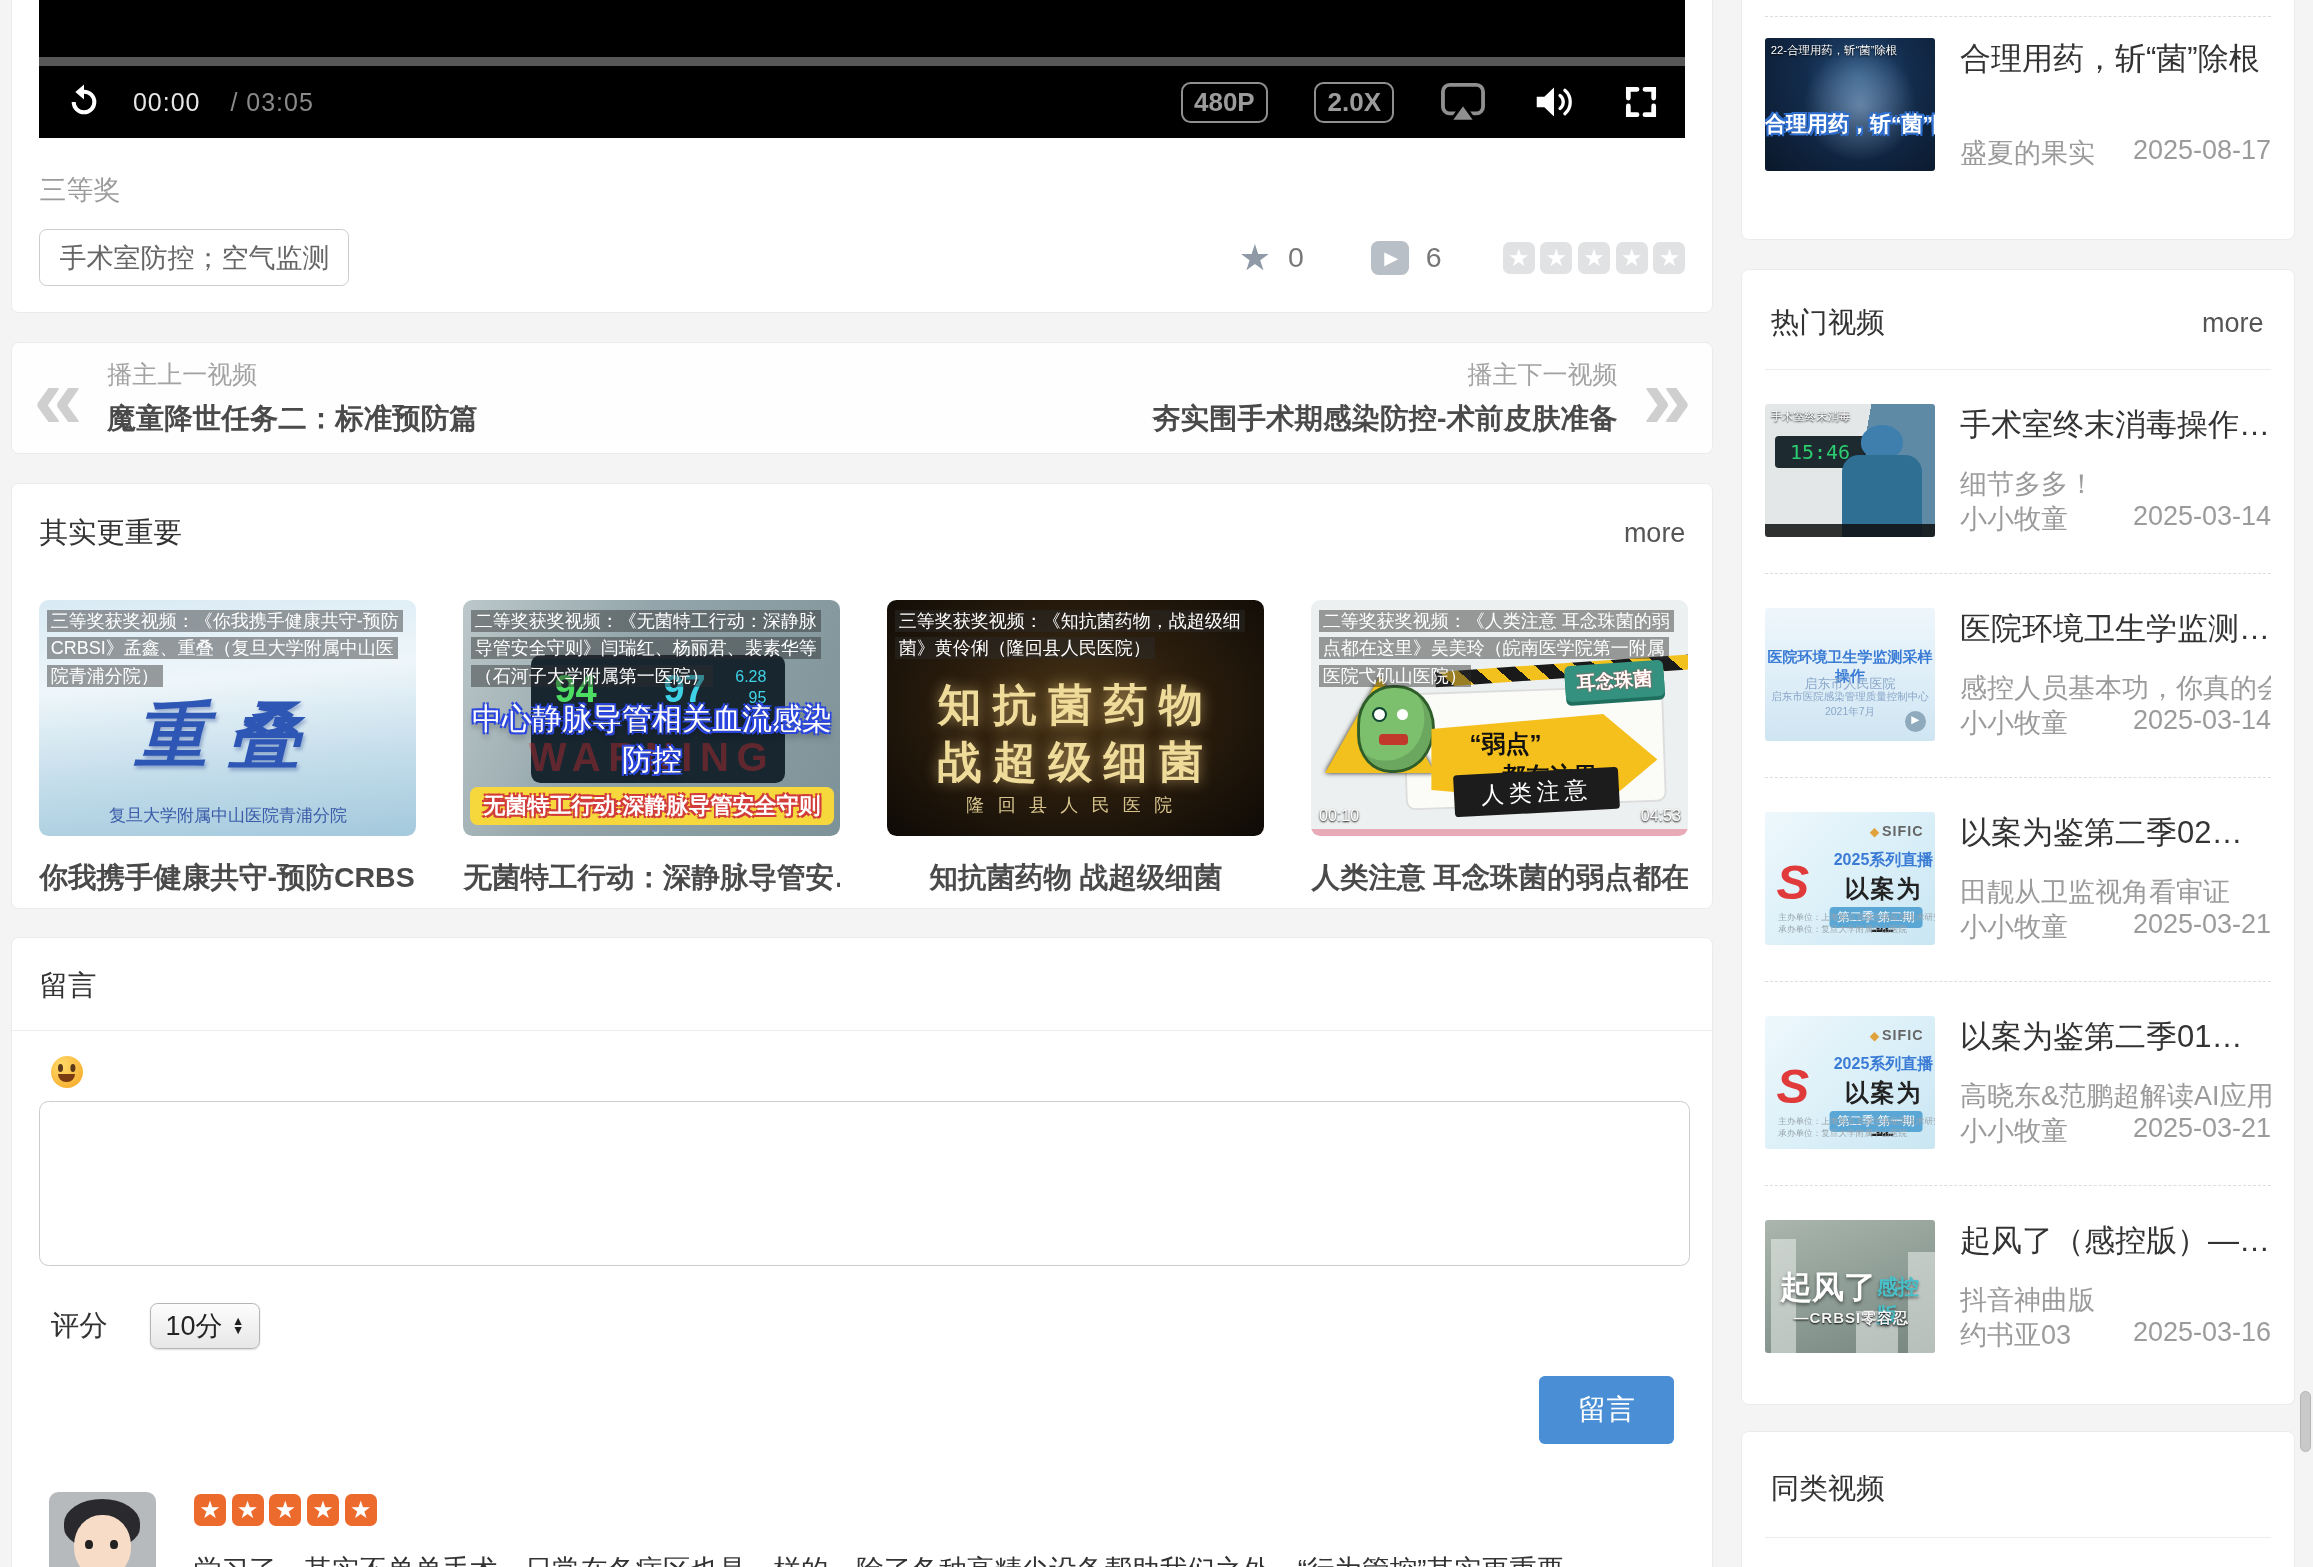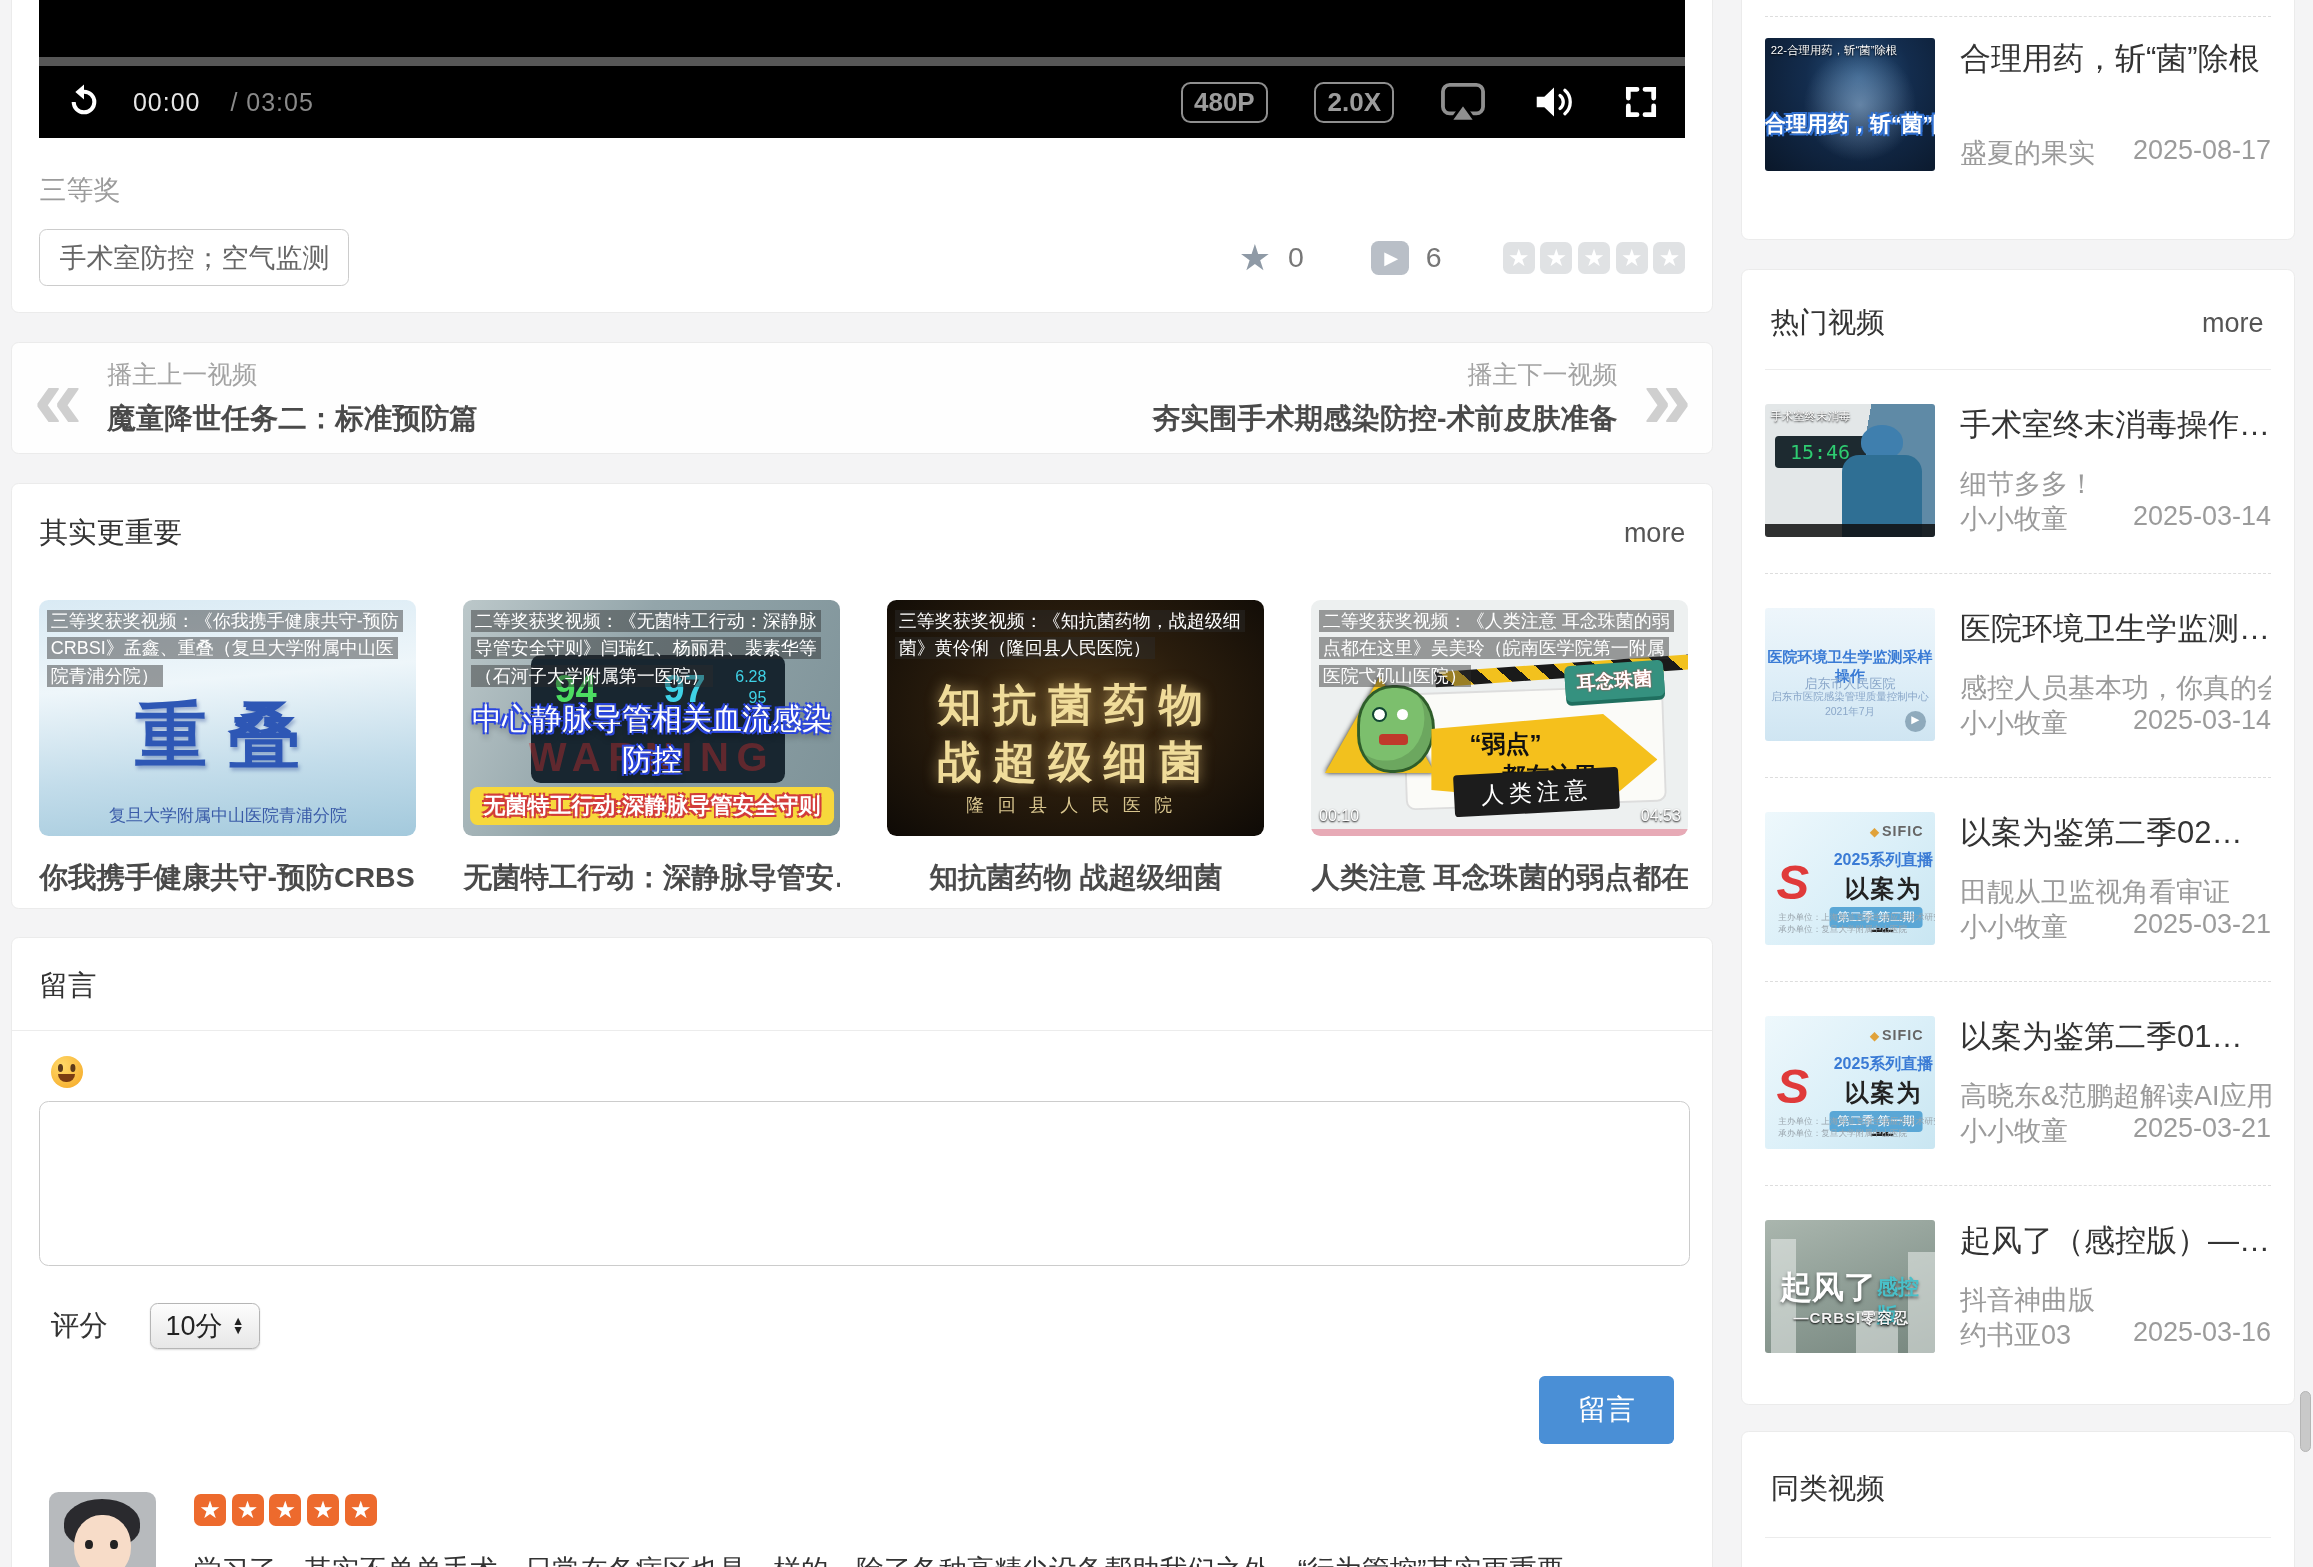--- a/index.html
+++ b/index.html
@@ -65,21 +65,21 @@
   .ov-item { width:377px; }
   .ov-thumb { width:377px; height:236px; border-radius:9.5px; overflow:hidden; position:relative; cursor:pointer; }
   .ov-caption { margin-top:23px; text-align:center; font-size:28.5px; color:#4a4a4a; font-weight:600; white-space:nowrap; overflow:hidden; }
   .thumb-ov { position:absolute; top:7.6px; left:7.6px; right:7.6px; font-size:18px; color:#fff; line-height:1.55; z-index:5; }
   .thumb-ov span { background:rgba(45,45,45,.45); padding:1px 3.8px; box-decoration-break:clone; -webkit-box-decoration-break:clone; }
   .abs { position:absolute; }
   .cw { width:100%; text-align:center; }
 
   
   .t-chongdie { background:linear-gradient(175deg,#d9eaf4 0%,#eef6fa 35%,#c2dcea 70%,#a3c9dc 100%); }
-  .t1-main { top:88px; font-size:72px; color:#2e57b5; font-weight:bold; letter-spacing:21px; text-shadow:1.9px 2.9px 3.8px rgba(30,60,140,.35); }
+  .t1-main { top:88px; font-size:72px; color:#2e57b5; font-weight:bold; font-style:italic; letter-spacing:21px; text-shadow:1.9px 2.9px 3.8px rgba(30,60,140,.35); }
   .t1-sub { top:173px; font-size:23px; color:#1f3f9e; font-weight:bold; }
   .t1-sub2 { top:204px; font-size:17px; color:#3a5ba8; }
 
   
   .t-cvc { background:linear-gradient(115deg,#bcc8ca,#93a5aa 40%,#7d9298); }
   .t2-screen { left:68px; right:55px; top:55px; bottom:53px; background:#182630; border-radius:9.5px; }
   .t2-n1 { left:91px; top:68px; font-size:38px; color:#4ddd62; font-weight:bold; }
   .t2-n2 { left:200px; top:68px; font-size:38px; color:#3fd2e6; font-weight:bold; }
   .t2-n3 { right:74px; top:67px; font-size:16px; color:#3fd2e6; line-height:1.3; text-align:right; }
   .t2-warn { top:135px; font-size:40px; font-weight:bold; letter-spacing:7.6px; color:rgba(205,45,45,.40); }

